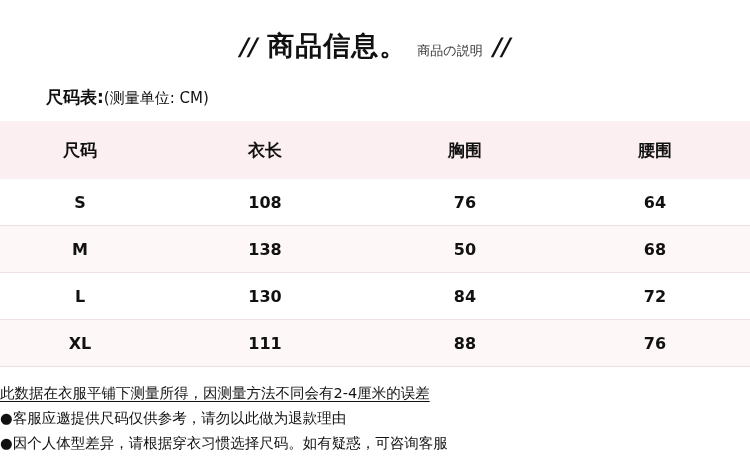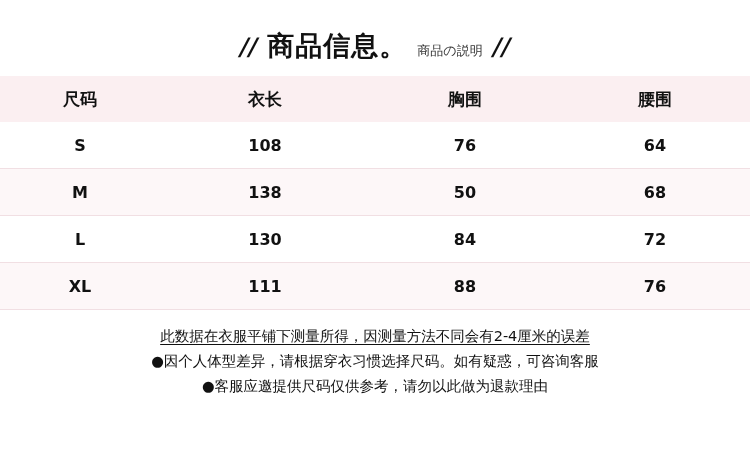--- a/index.html
+++ b/index.html
@@ -85,21 +85,21 @@
     font-family: "DejaVu Sans", sans-serif;
     border: none;
   }
   table.size-table thead th {
     background: #fbeff1;
     font-size: 17px;
     font-weight: bold;
     color: #111111;
     height: 46px;
     line-height: 46px;
-    padding: 0;
+    padding: 6px;
   }
   table.size-table tbody td {
     font-size: 16px;
     font-weight: bold;
     color: #111111;
     height: 46px;
     padding: 0;
     border-bottom: 1px solid #f1dfe3;
   }
   table.size-table tbody tr:nth-child(odd) td {
@@ -112,21 +112,21 @@
     border-bottom: 1px solid #f1dfe3;
   }
   col.c1 { width: 160px; }
   col.c2 { width: 210px; }
   col.c3 { width: 190px; }
   col.c4 { width: 190px; }
 
   
   .notes {
     margin-top: 14px;
-    text-align: center;
+    text-align: left;
   }
   .note-line {
     font-family: "DejaVu Sans", sans-serif;
     font-size: 14.5px;
     color: #111111;
     line-height: 1.72;
     white-space: nowrap;
   }
   .note-line.underlined {
     text-decoration: underline;
@@ -138,20 +138,24 @@
 
 <div class="page">
 
   <div class="header">
     <span class="slash-left">//</span>
     <span class="title-main">商品信息。</span>
     <span class="title-sub">商品の説明</span>
     <span class="slash-right">//</span>
   </div>
 
+  <div class="caption-row">
+    <span class="caption-strong">尺码表:</span>
+    <span class="caption-rest">(测量单位: CM)</span>
+  </div>
 
   <div class="table-wrap">
     <table class="size-table">
       <colgroup>
         <col class="c1">
           <col class="c2">
           <col class="c3">
           <col class="c4">
       </colgroup>
       <thead>
@@ -186,17 +190,17 @@
           <td>111</td>
           <td>88</td>
           <td>76</td>
         </tr>
       </tbody>
     </table>
   </div>
 
   <div class="notes">
     <div class="note-line underlined">此数据在衣服平铺下测量所得，因测量方法不同会有2-4厘米的误差</div>
+    <div class="note-line">●客服应邀提供尺码仅供参考，请勿以此做为退款理由</div>
     <div class="note-line">●因个人体型差异，请根据穿衣习惯选择尺码。如有疑惑，可咨询客服</div>
-    <div class="note-line">●客服应邀提供尺码仅供参考，请勿以此做为退款理由</div>
   </div>
 
 </div>
 
 </body></html>

